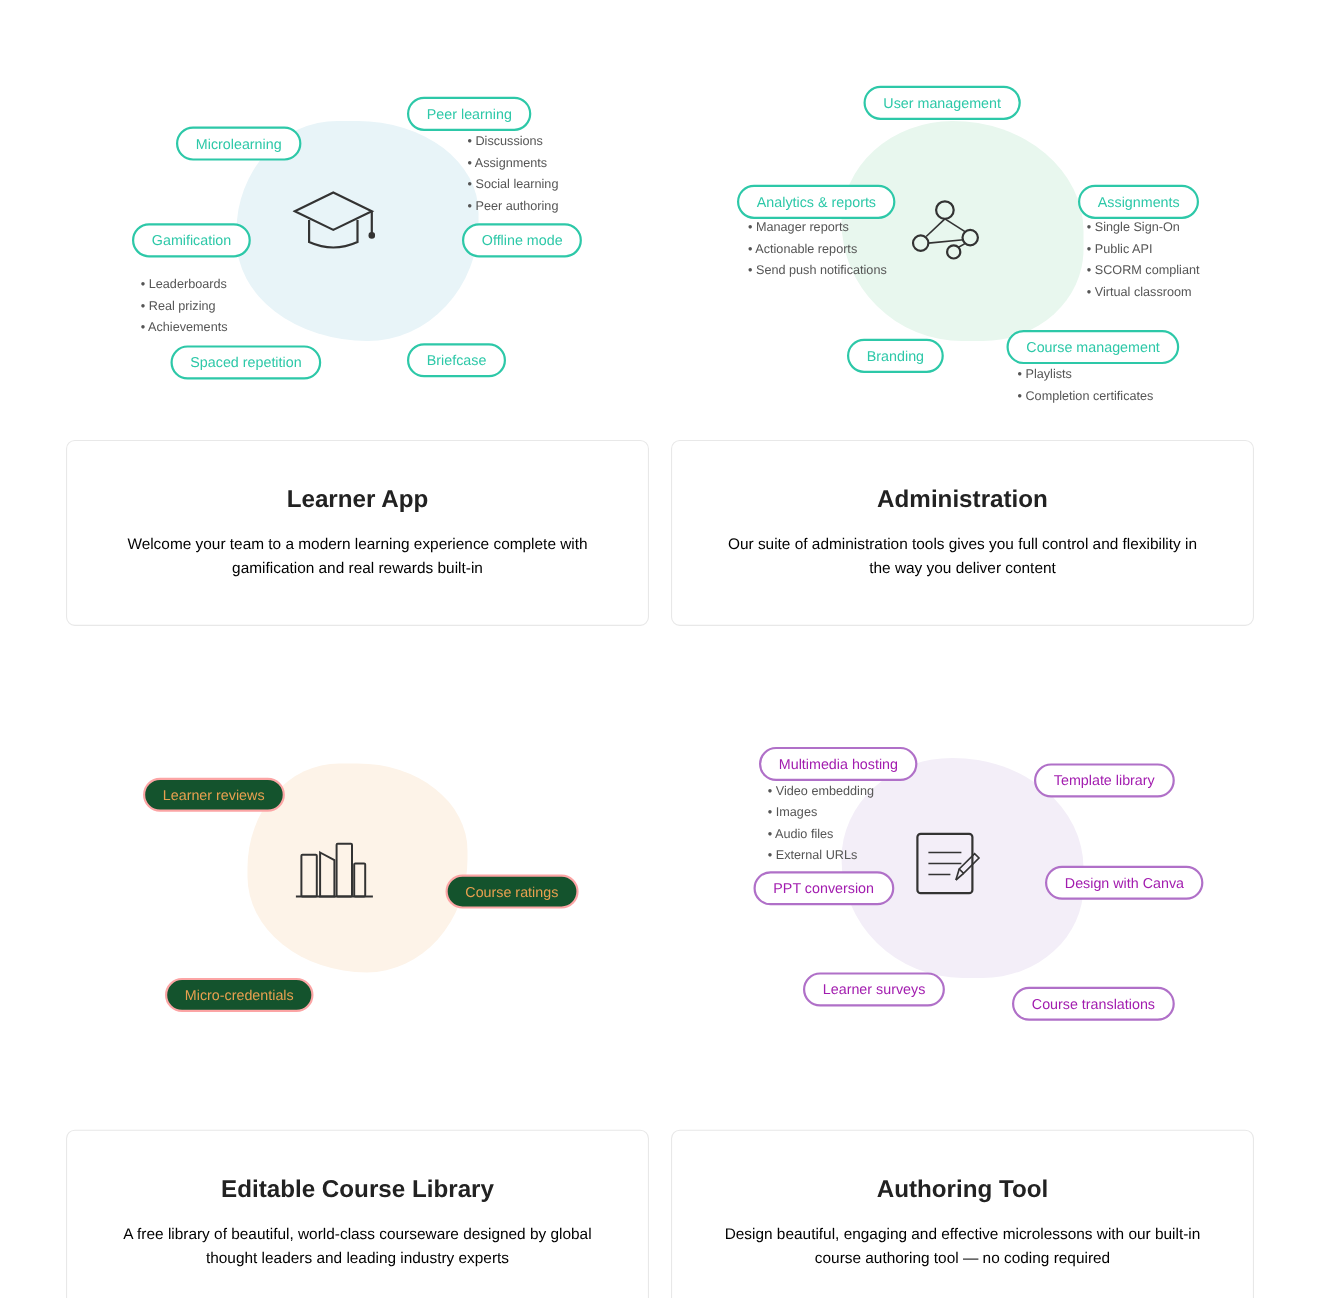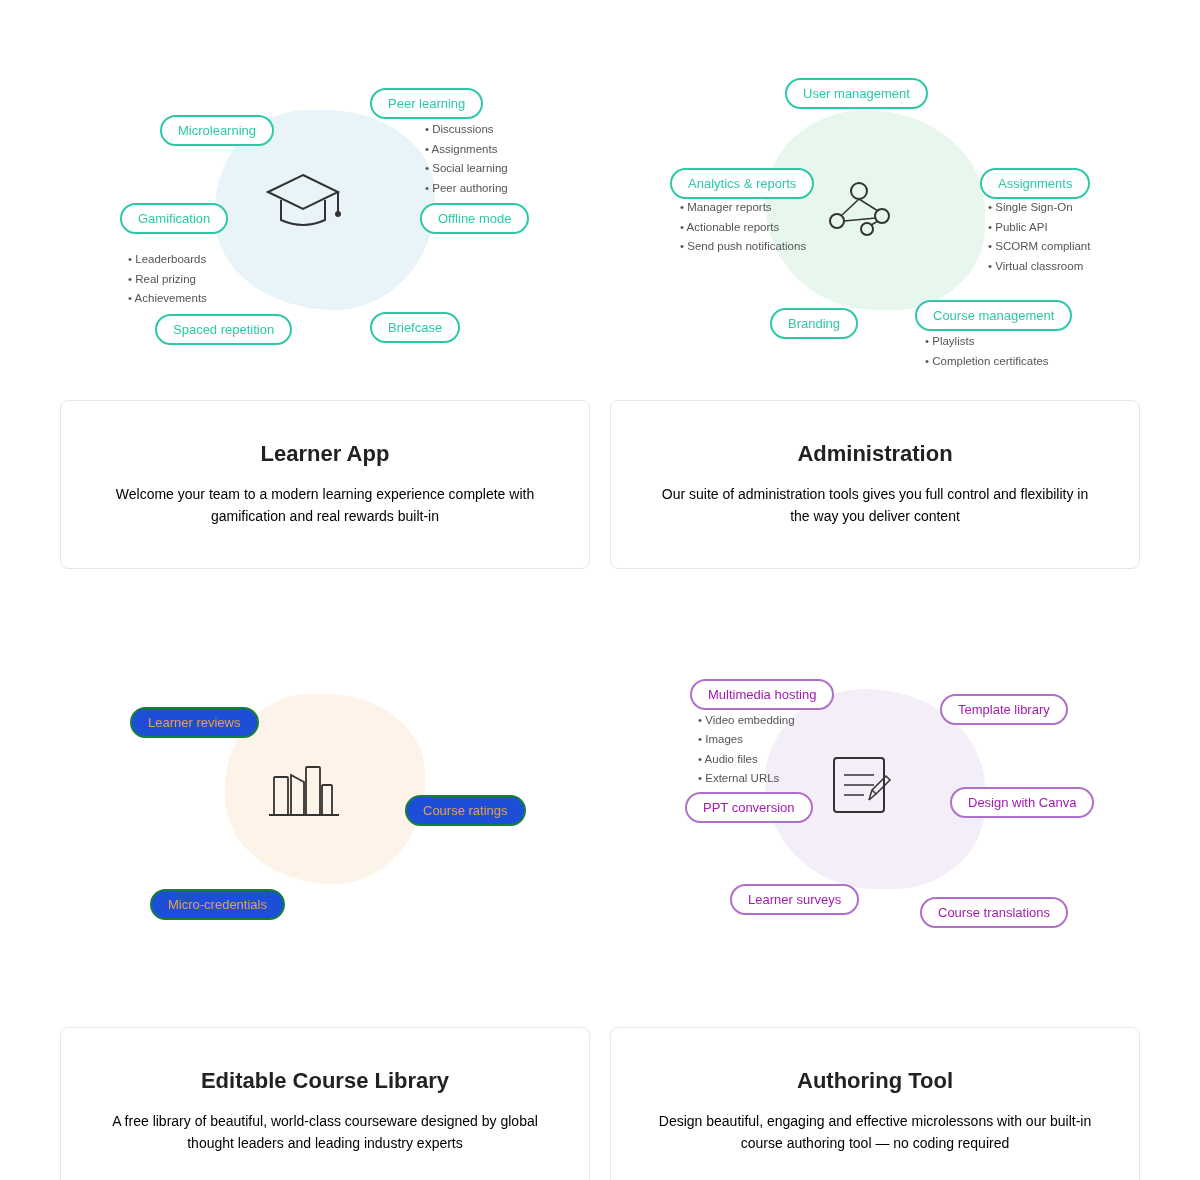--- a/index.html
+++ b/index.html
@@ -147,22 +147,22 @@
       white-space: nowrap;
     }
 
     .tag-teal {
       background: #fff;
       border: 2px solid #2dc8a8;
       color: #2dc8a8;
     }
 
     .tag-orange {
-      background: #1d4ed8;
-      border: 2px solid #15803d;
+      background: #14532d;
+      border: 2px solid #fca5a5;
       color: #e8a050;
     }
 
     .tag-purple {
       background: #fff;
       border: 2px solid #b070c8;
       color: #a21caf;
     }
 
     

